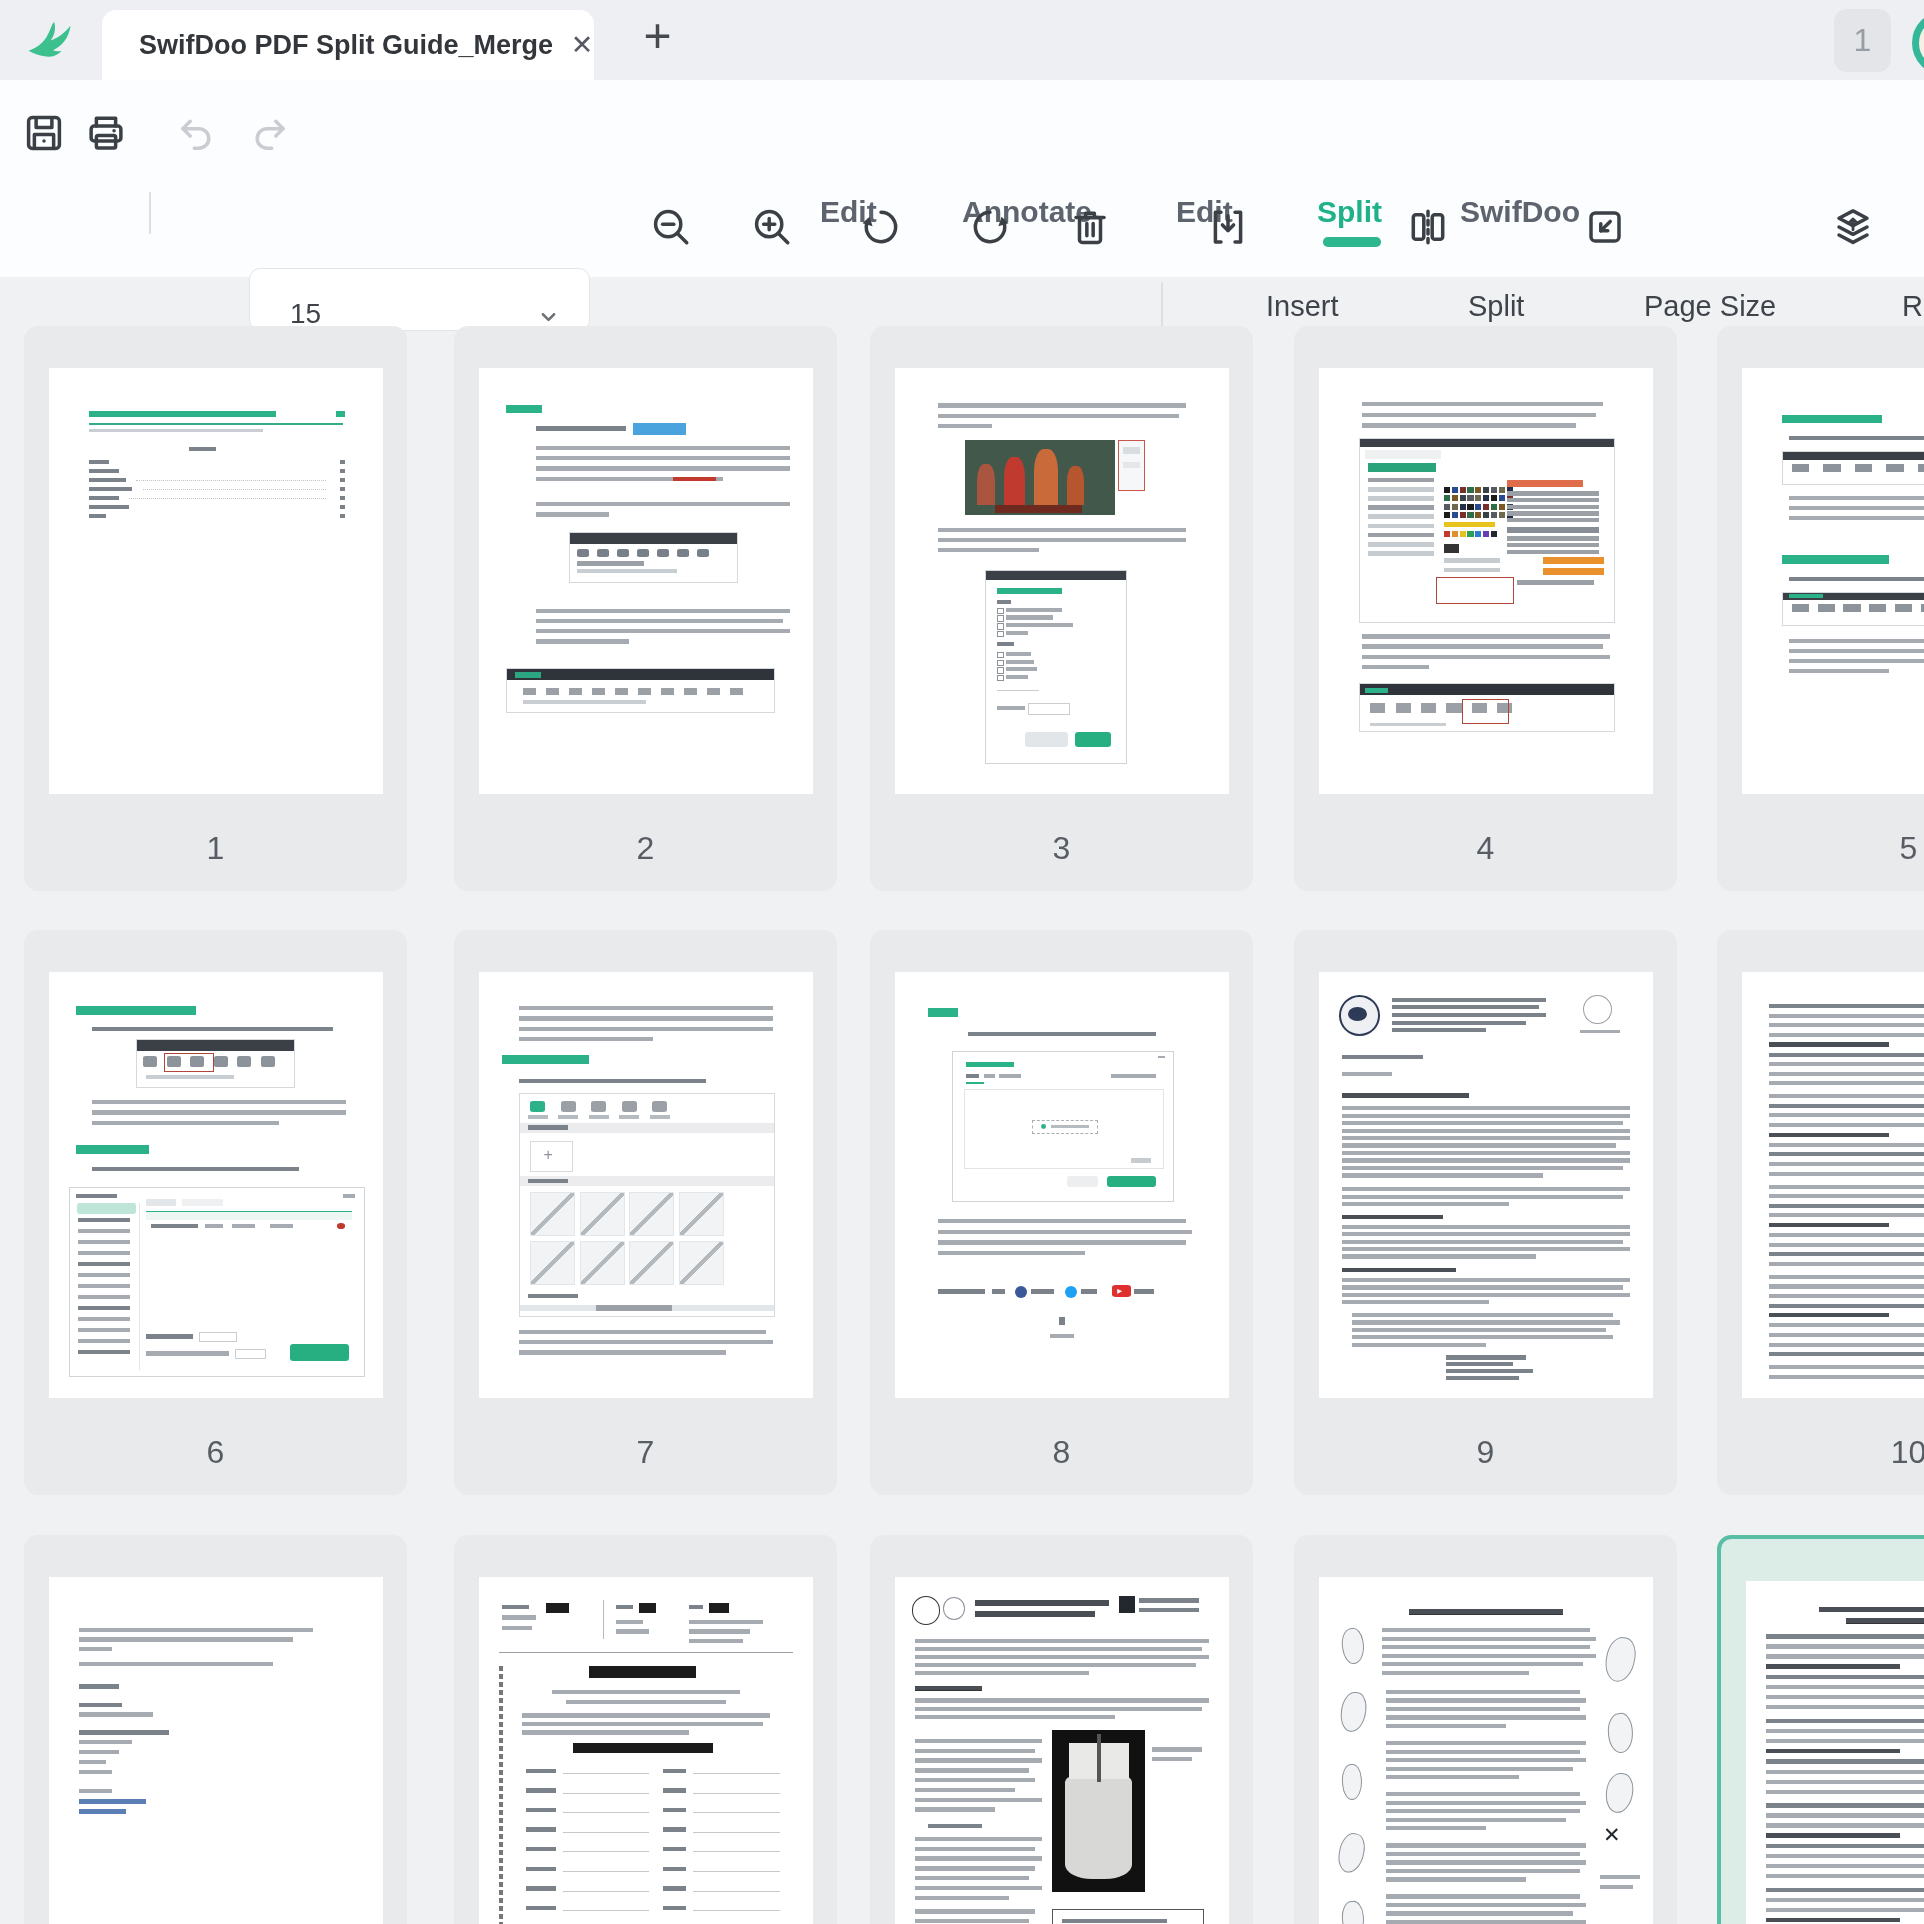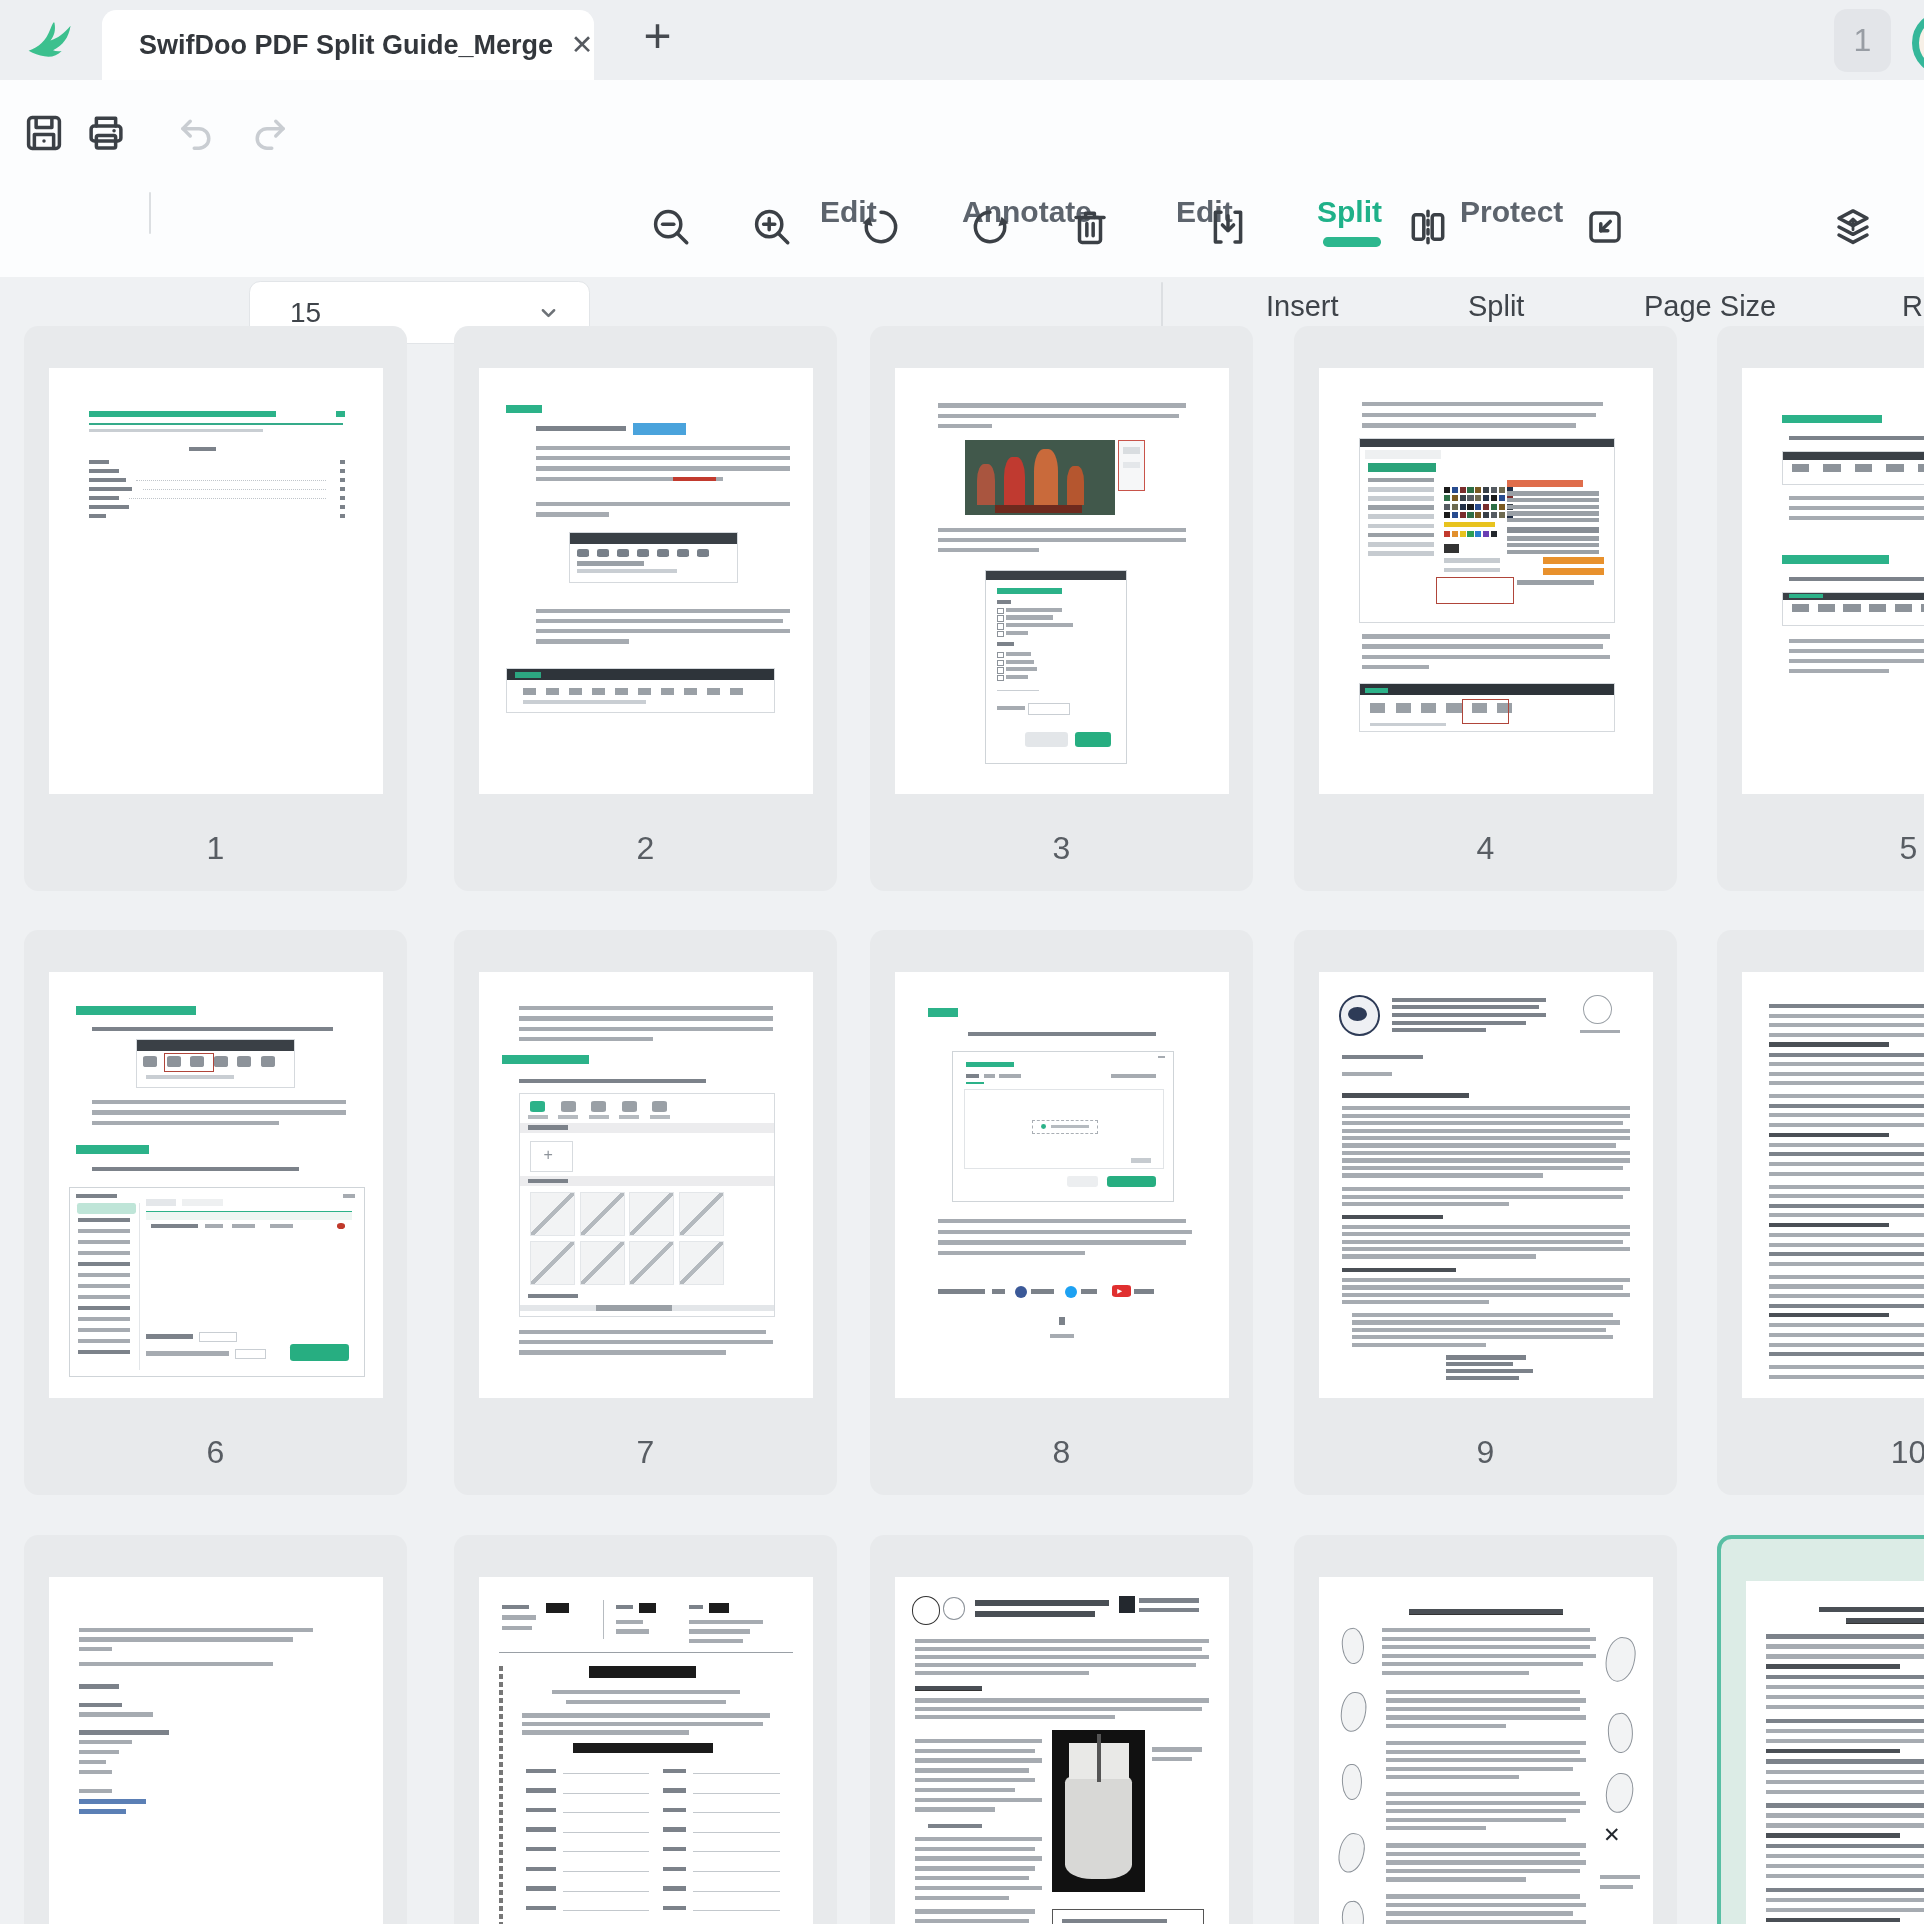--- a/index.html
+++ b/index.html
@@ -25,23 +25,23 @@
   
   .toolzone{position:absolute;left:0;top:80px;width:1925px;height:197px;background:#fcfdfe;}
   .ibtn{position:absolute;width:42px;height:42px;}
   .ibtn svg{width:100%;height:100%;}
   .stroke{stroke:#3b4046;stroke-width:2;fill:none;stroke-linecap:round;stroke-linejoin:round;}
   .stroke-dis{stroke:#c9cdd2;stroke-width:2;fill:none;stroke-linecap:round;stroke-linejoin:round;}
   .vdiv{position:absolute;width:2.4px;background:#dcdfe2;border-radius:1.6px;}
   .menu-item{position:absolute;top:115px;font-size:30px;font-weight:600;color:#5d646d;white-space:nowrap;}
   .menu-item.active{color:#1fb189;}
   .menu-underline{position:absolute;left:1323px;top:157px;width:58px;height:9.6px;border-radius:4.8px;background:#2cb78e;}
-  .pagesel{position:absolute;left:249px;top:201px;width:341px;height:63px;background:#fff;
+  .pagesel{position:absolute;left:249px;top:188px;width:341px;height:63px;background:#fff;
            border:1.6px solid #e2e5e8;border-radius:11.2px;box-sizing:border-box;
-           display:flex;align-items:center;}
+           display:flex;align-items:flex-end;}
   .pagesel .val{margin-left:40px;font-size:28px;color:#3f444a;}
   .pagesel .chev{position:absolute;right:27px;width:27px;height:27px;}
   .tool-label{position:absolute;top:210px;font-size:29px;color:#3f444a;white-space:nowrap;}
   
   .card{position:absolute;width:383px;height:565px;background:#e8eaec;border-radius:14.4px;overflow:hidden;}
   .card.selected{background:#dcece6;border:4.8px solid #58bfa4;box-sizing:border-box;}
   .pg{position:absolute;left:25px;top:42px;width:334px;height:426px;background:#ffffff;overflow:hidden;}
   .num{position:absolute;left:0;top:504px;width:100%;text-align:center;font-size:32px;color:#585d63;}
   .sk{position:absolute;}
 </style>
@@ -98,21 +98,21 @@
           <path d="M4.5 9.5h9.2a5.6 5.6 0 1 1 0 11.2H11"></path>
           <path d="M8.7 5.3 4.5 9.5l4.2 4.2"></path>
         </g>
       </svg>
   </div>
 
   <span class="menu-item" style="left:820px;">Edit</span>
   <span class="menu-item" style="left:962px;">Annotate</span>
   <span class="menu-item" style="left:1176px;">Edit</span>
   <span class="menu-item active" style="left:1317px;">Split</span>
-  <span class="menu-item" style="left:1460px;">Protect</span>
+  <span class="menu-item" style="left:1460px;">SwifDoo</span>
   <div class="menu-underline"></div>
 
   <div class="pagesel">
     <span class="val">15</span>
     <svg class="chev" viewBox="0 0 24 24">
         <path d="M7 10 12 15l5-5" fill="none" stroke="#6d7277" stroke-width="2.2" stroke-linecap="round" stroke-linejoin="round"></path>
       </svg>
   </div>
 
   <div class="ibtn" style="left:650px;top:126px;">

